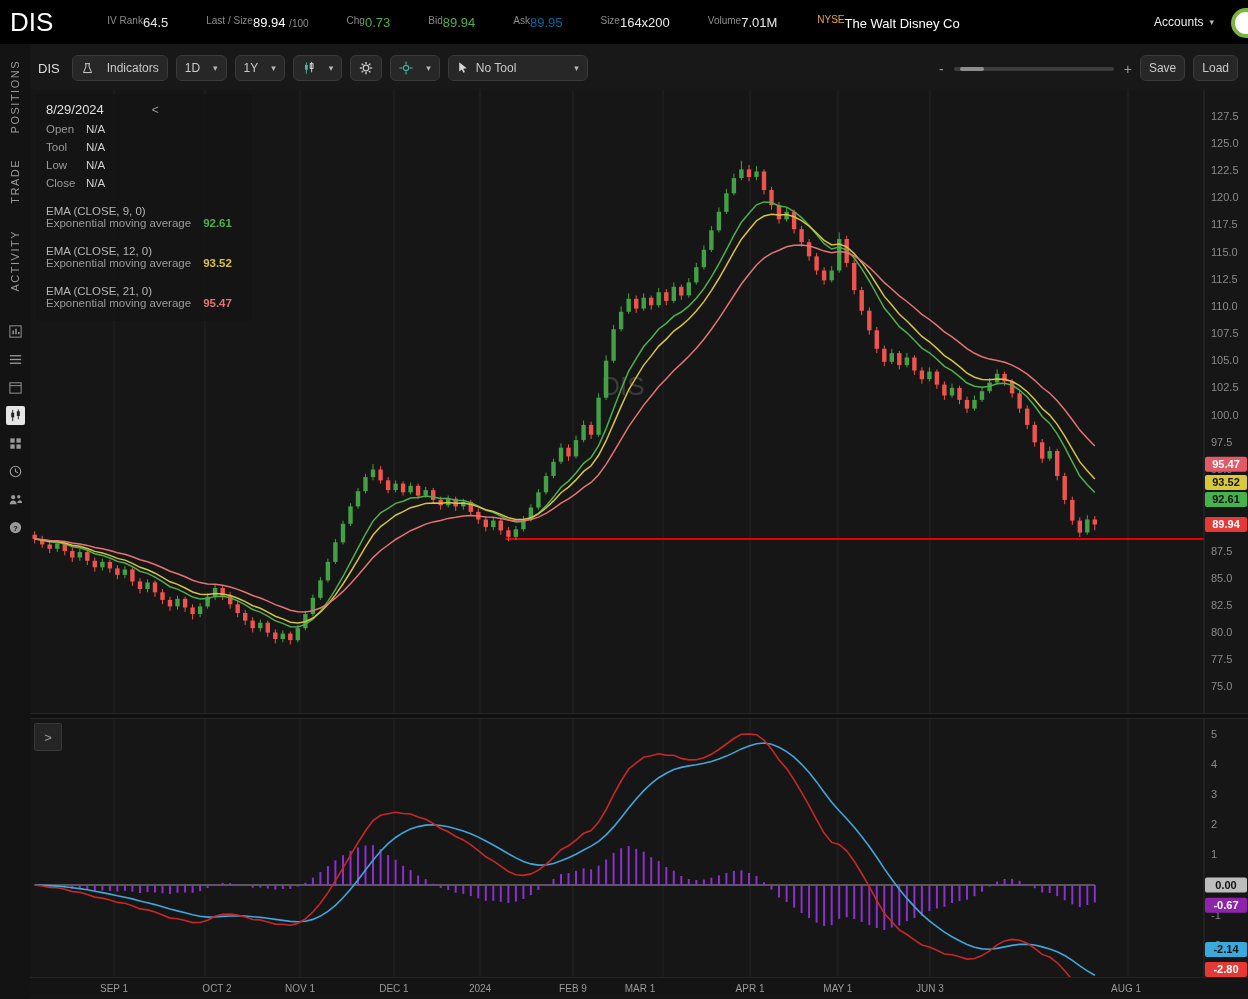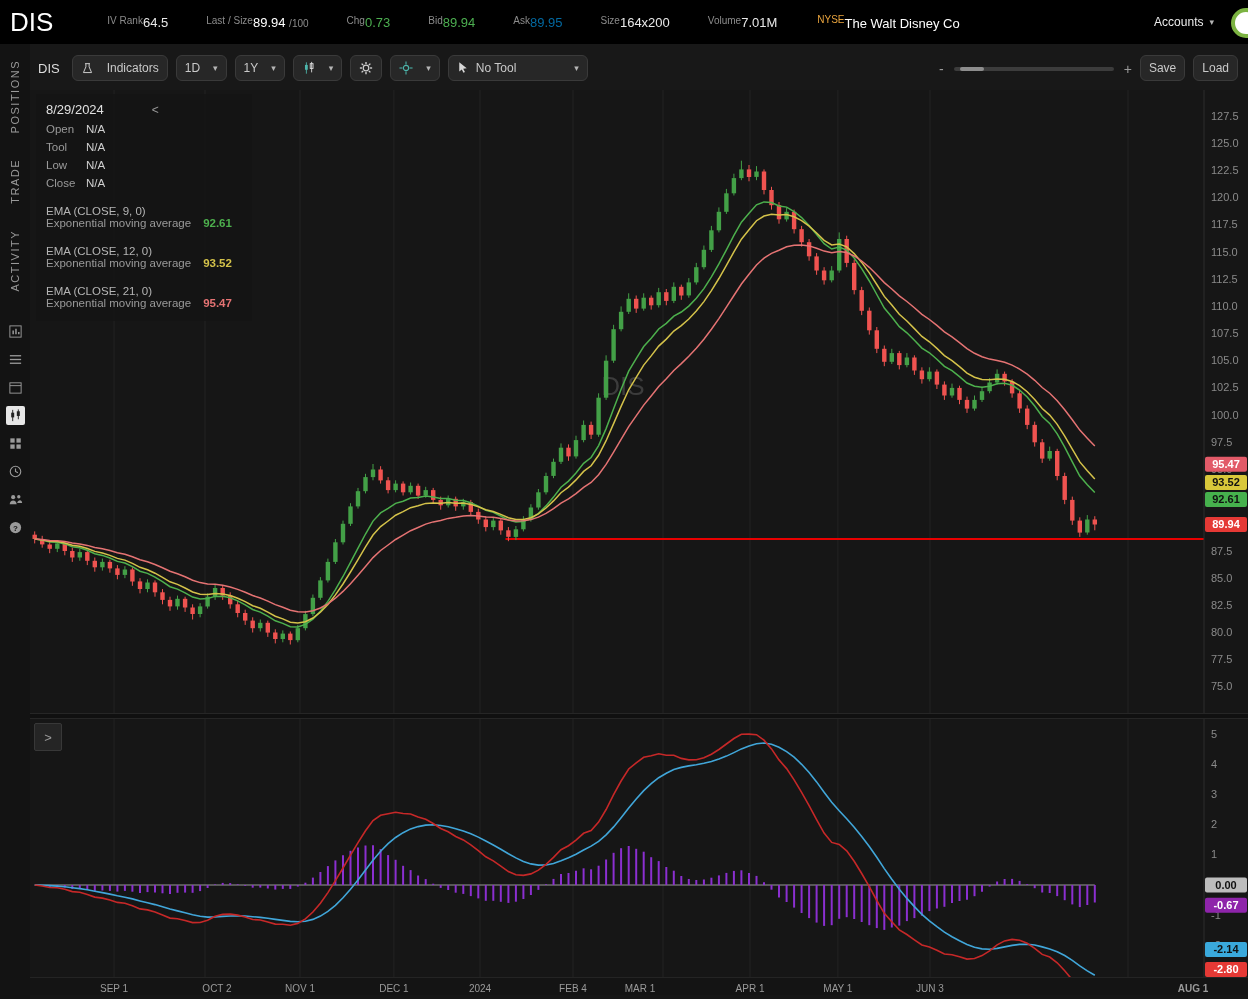--- a/index.html
+++ b/index.html
@@ -821,22 +821,22 @@
           </svg>
         <button class="expand-btn">&gt;</button>
       </div>
 
       <div id="time-axis" class="time-axis">
           <span style="left: 84.1px;">SEP 1</span>
           <span style="left: 175px; margin-left: 12px;">OCT 2</span>
           <span style="left: 270px;">NOV 1</span>
           <span style="left: 363.9px;">DEC 1</span>
           <span style="left: 450px;">2024</span>
-          <span style="left: 543px;">FEB 4</span>
+          <span style="left: 543px;">FEB 9</span>
           <span style="left: 610px;">MAR 1</span>
           <span style="left: 720px;">APR 1</span>
           <span style="left: 807.9px;">MAY 1</span>
           <span style="left: 900px;">JUN 3</span>
-          <span style="left: 1163px; font-weight: bold;">AUG 1</span>
+          <span style="left: 1096px;">AUG 1</span>
         </div>
     </div>
   </div>
 </div>
 
 </body></html>

